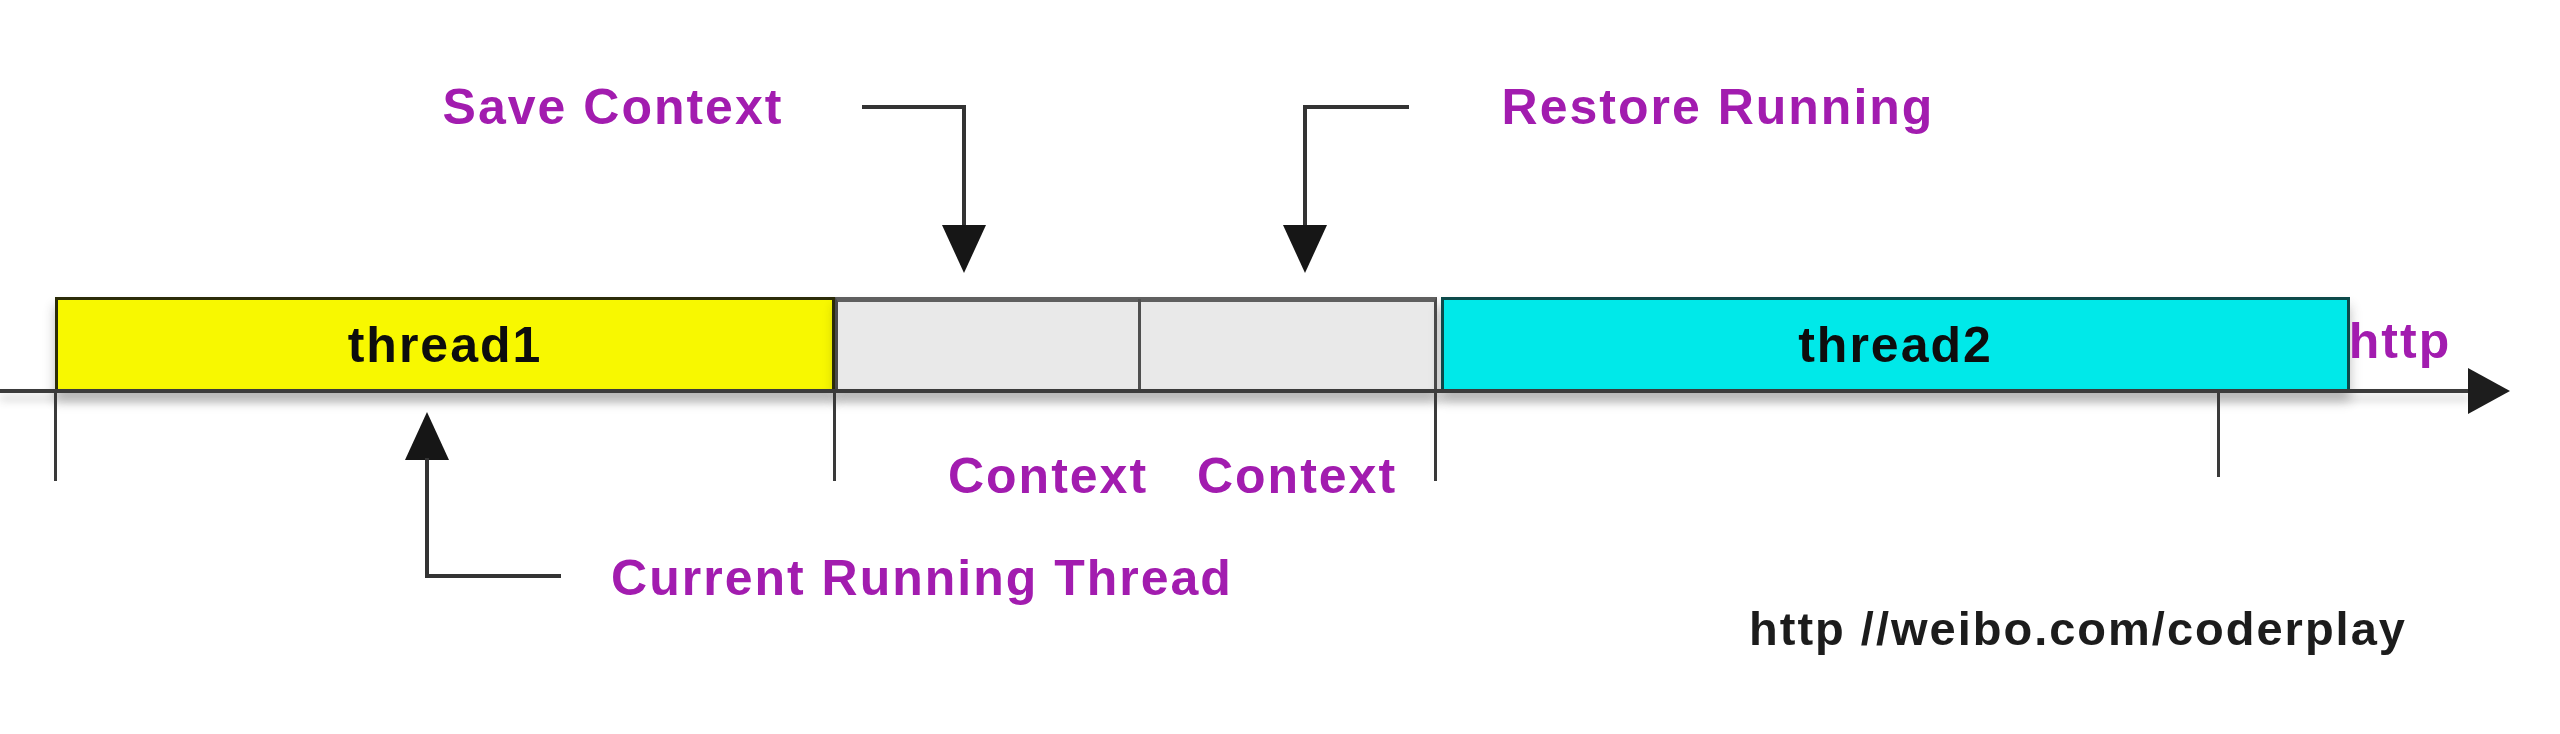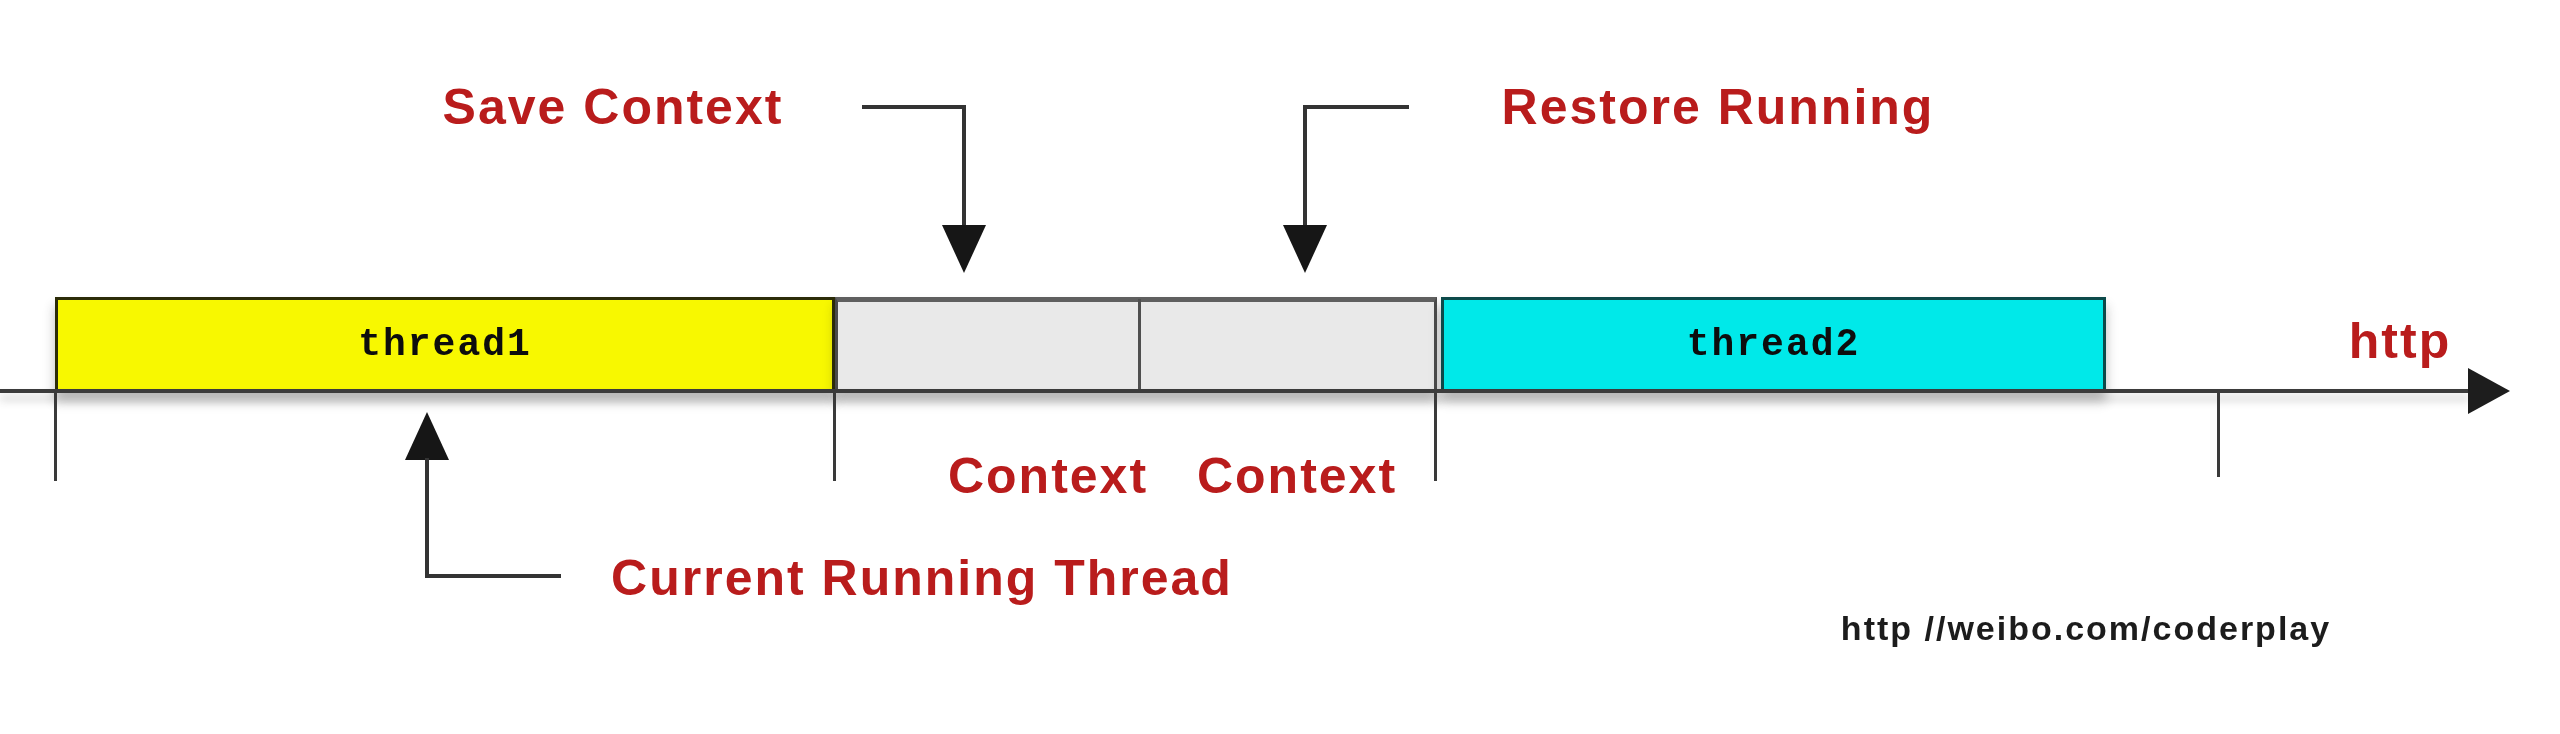--- a/index.html
+++ b/index.html
@@ -14,44 +14,43 @@
     background: #ffffff;
     overflow: hidden;
     font-family: "Liberation Sans", "DejaVu Sans", sans-serif;
   }
   .lbl {
     position: absolute;
     transform: translate(-50%, -50%);
     font-size: 50px;
     font-weight: bold;
     letter-spacing: 2px;
-    color: #b91c1c;
+    color: #a21caf;
     white-space: nowrap;
   }
   .bar {
     position: absolute;
     top: 297px;
     height: 95px;
     box-sizing: border-box;
     display: flex;
     align-items: center;
     justify-content: center;
-    font-size: 38px;
+    font-size: 50px;
     font-weight: bold;
     letter-spacing: 2px;
     color: #0d0d0d;
     box-shadow: 0 9px 11px rgba(40,40,40,0.30);
-    font-family: Liberation Mono, monospace;
   }
   .bar-thread1 { left: 55px;   width: 780px; border: 3px solid #2c2c08; }
   .bar-gray    { left: 835px;  width: 602px;
                  border-top: 5px solid #5f5f5f;
                  border-left: 3px solid #4a4a4a;
                  border-right: 3px solid #4a4a4a; }
-  .bar-thread2 { left: 1441px; width: 665px; border: 3px solid #0c4a4a; }
+  .bar-thread2 { left: 1441px; width: 909px; border: 3px solid #0c4a4a; }
   .seg-divider {
     position: absolute;
     left: 1138px; top: 299px;
     width: 3px; height: 91px;
     background: #4f4f4f;
   }
   .axis-line {
     position: absolute;
     left: 0; top: 389px;
     width: 2470px; height: 4px;
@@ -83,24 +82,23 @@
     border-top: 48px solid #161616;
   }
   .arrow-up {
     position: absolute;
     width: 0; height: 0;
     border-left: 22px solid transparent;
     border-right: 22px solid transparent;
     border-bottom: 48px solid #161616;
   }
   .watermark {
-    font-size: 34px;
+    font-size: 47px;
     letter-spacing: 2px;
     color: #1c1c1c;
-    margin-left: 8px;
   }
 </style>
 </head>
 <body>
 
 <div id="canvas">
 
   <span class="lbl" style="left:613px; top:107px;">Save Context</span>
   <div class="line-h" style="left:862px; top:105px; width:104px;"></div>
   <div class="line-v" style="left:962px; top:105px; height:122px;"></div>

